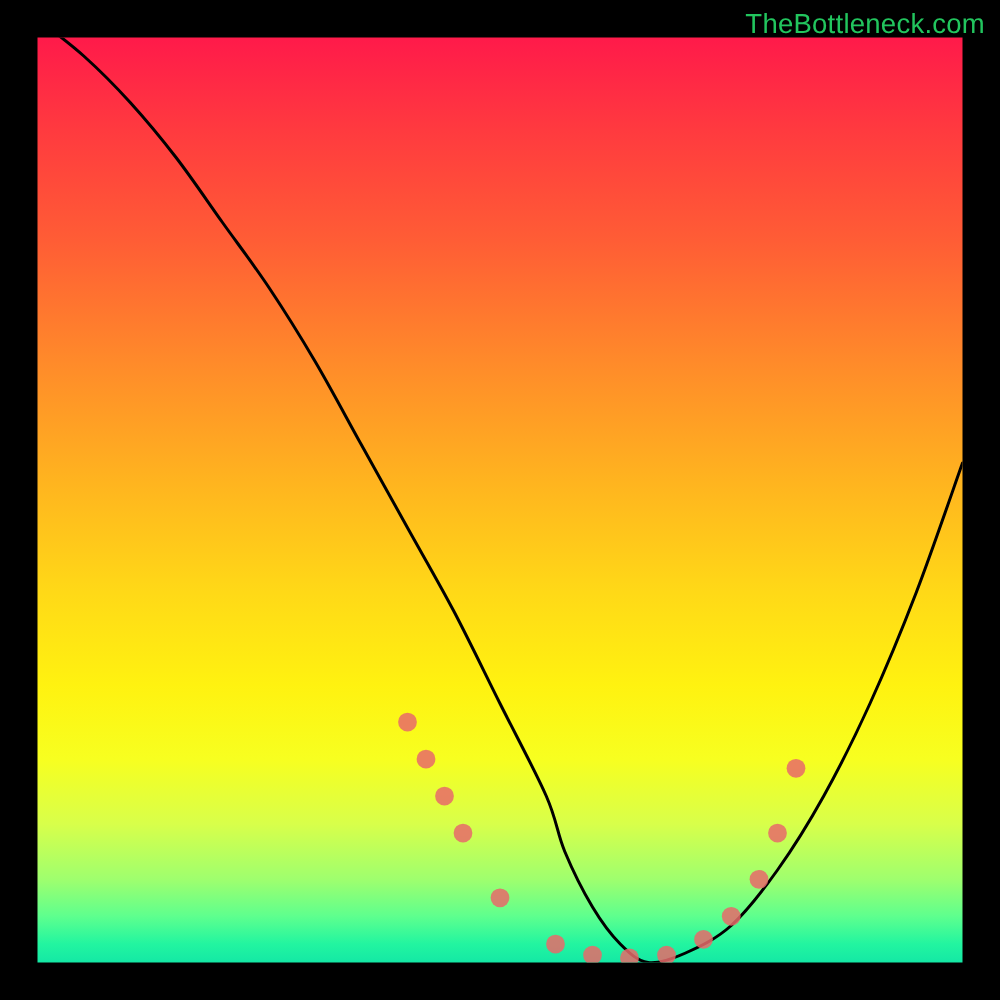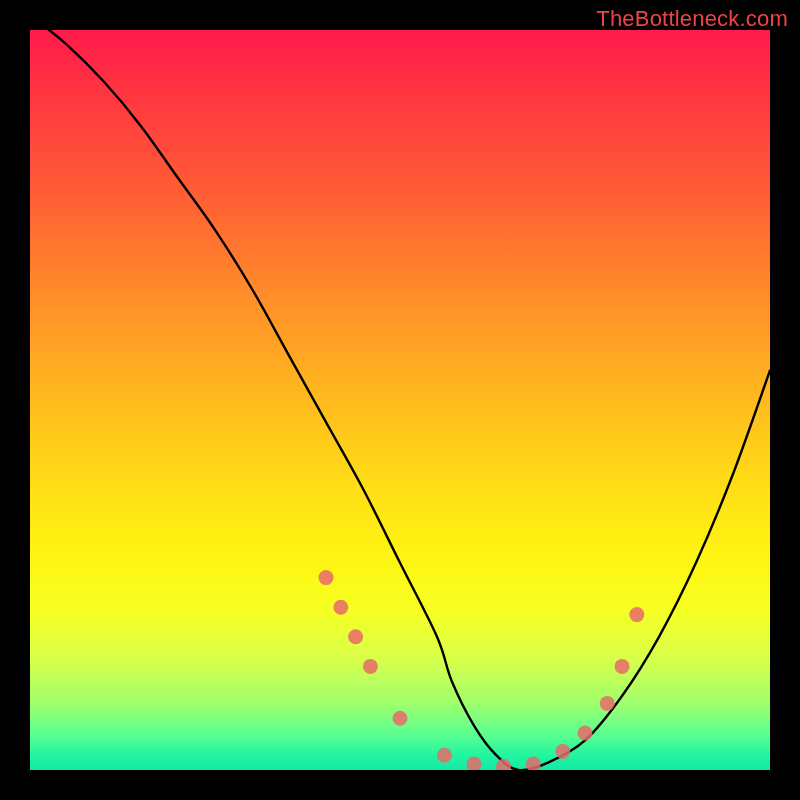--- a/index.html
+++ b/index.html
@@ -1,17 +1,17 @@
 <!DOCTYPE html>
 <html><head>
 <meta charset="utf-8">
 <style>
   * { margin: 0; padding: 0; box-sizing: border-box; }
   body { width: 800px; height: 800px; background: #000; position: relative; font-family: Arial, sans-serif; }
-  .watermark { position: absolute; top: 6px; right: 12px; color: #ef4444; font-size: 22px; font-weight: 500; letter-spacing: 0.2px; z-index: 10; }
+  .watermark { position: absolute; top: 6px; right: 12px; color: #22c55e; font-size: 22px; font-weight: 500; letter-spacing: 0.2px; z-index: 10; }
   .frame { position: absolute; top: 30px; left: 30px; width: 740px; height: 740px; background: #000; }
   .plot { position: absolute; top: 0; left: 0; width: 740px; height: 740px; }
   .gradient {
     position: absolute; inset: 0;
     background: linear-gradient(to bottom,
       #ff1a4a 0%,
       #ff3a3f 10%,
       #ff5d35 22%,
       #ff8a2a 35%,
       #ffb41f 48%,

